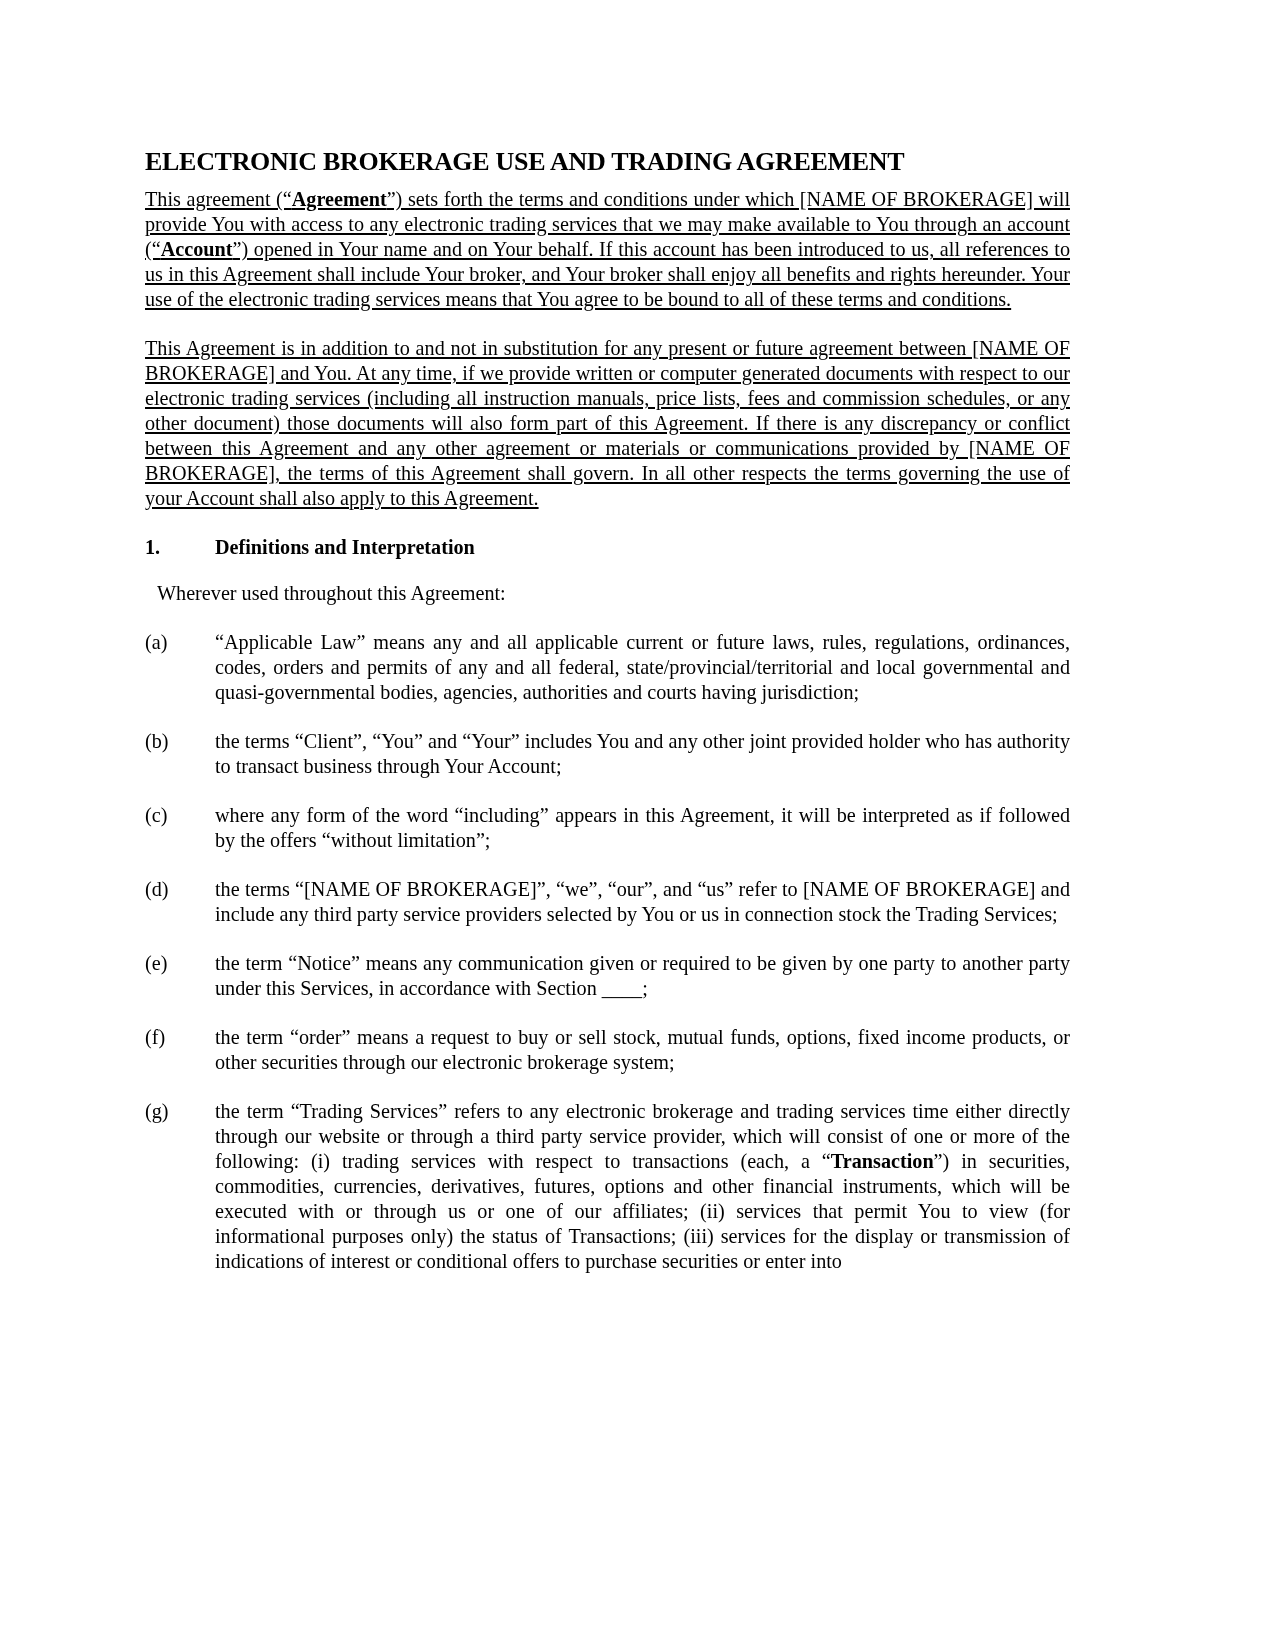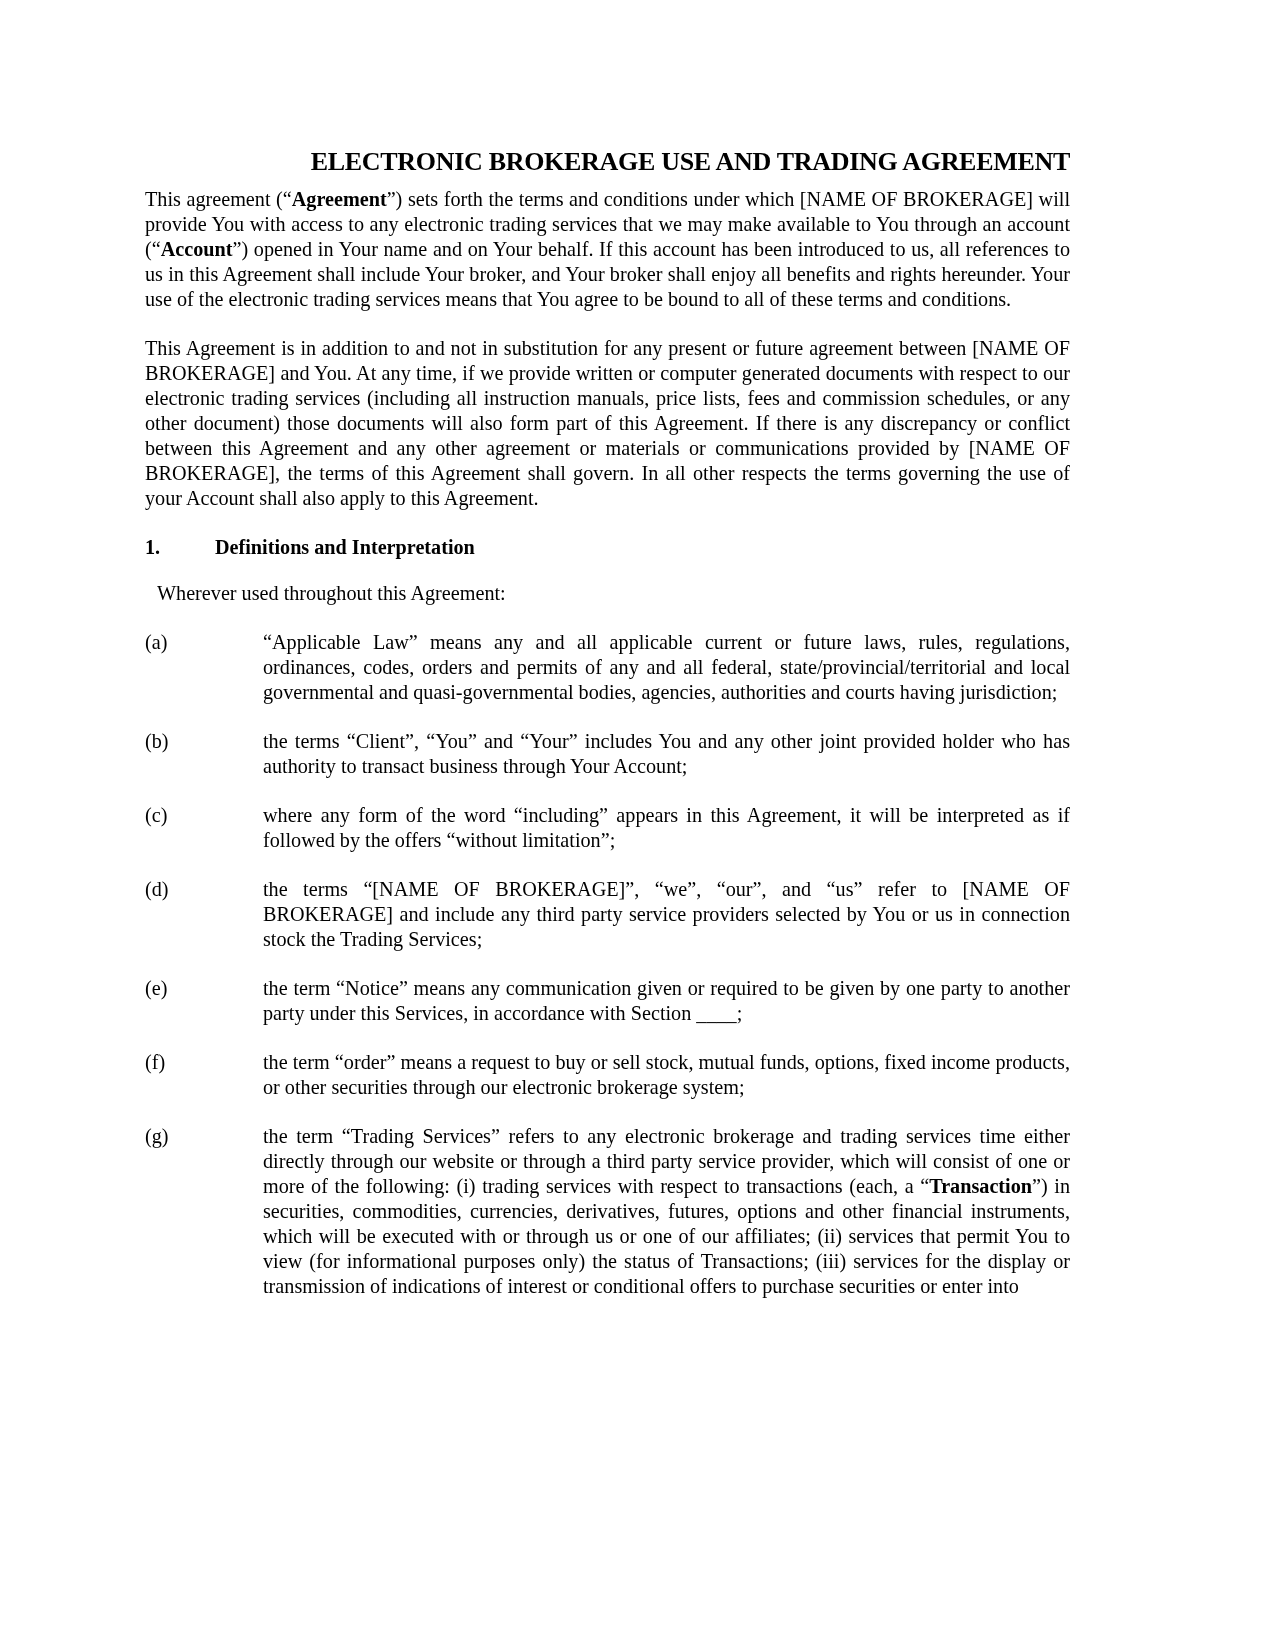--- a/index.html
+++ b/index.html
@@ -2,30 +2,30 @@
 <html><head>
 <meta charset="utf-8">
 <style>
   html, body { margin: 0; padding: 0; background: #ffffff; }
   body { width: 1275px; height: 1650px; position: relative; overflow: hidden; }
   .page {
     position: absolute; left: 145px; top: 140px; width: 925px;
     font-family: "Liberation Serif", serif; color: #000; font-size: 20.2px; line-height: 25px;
   }
   .title {
-    text-align: right; font-weight: bold; font-size: 26px; line-height: 32px;
+    text-align: left; font-weight: bold; font-size: 26px; line-height: 32px;
     margin: 6px 0 9px 0; letter-spacing: -0.3px;
   }
-  .para { text-align: justify; margin: 0 0 24px 0; }
+  .para { text-align: justify; margin: 0 0 24px 0; text-decoration: underline; }
   .heading { display: flex; font-weight: bold; margin: 0 0 21px 0; }
   .heading .num { width: 70px; }
   .intro { margin: 0 0 24px 12px; }
   .item { display: flex; margin: 0 0 24px 0; }
   .item .label { width: 70px; flex-shrink: 0; }
-  .item .body { flex: 1; text-align: justify; margin-left: 48px; }
+  .item .body { flex: 1; text-align: justify; }
   b { font-weight: bold; }
 </style>
 </head>
 <body>
 
 <div class="page">
   <div class="title">ELECTRONIC BROKERAGE USE AND TRADING AGREEMENT</div>
 
   <p class="para"><span>This agreement (“</span><b>Agreement</b><span>”) sets forth the terms and conditions under which [NAME OF BROKERAGE] will provide You with access to any electronic trading services that we may make available to You through an account (“</span><b>Account</b><span>”) opened in Your name and on Your behalf. If this account has been introduced to us, all references to us in this Agreement shall include Your broker, and Your broker shall enjoy all benefits and rights hereunder. Your use of the electronic trading services means that You agree to be bound to all of these terms and conditions.</span></p>
 

